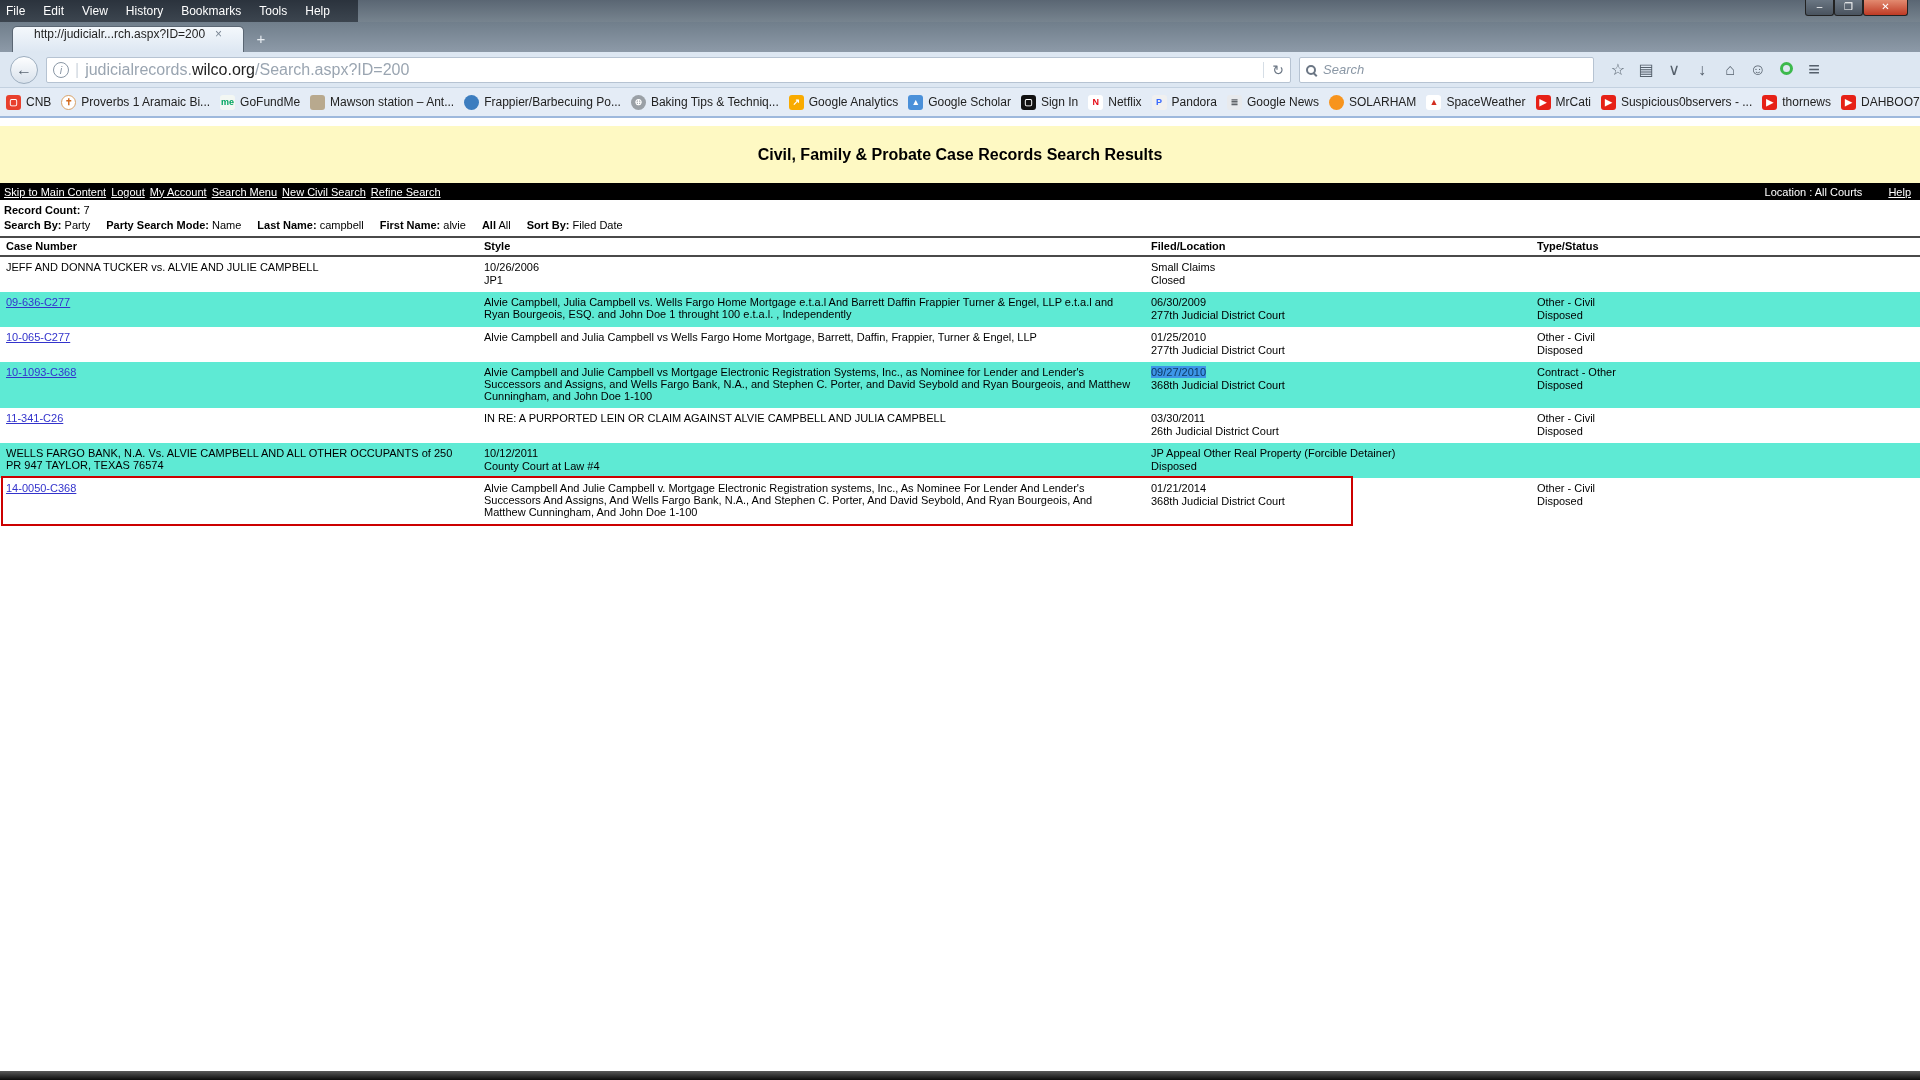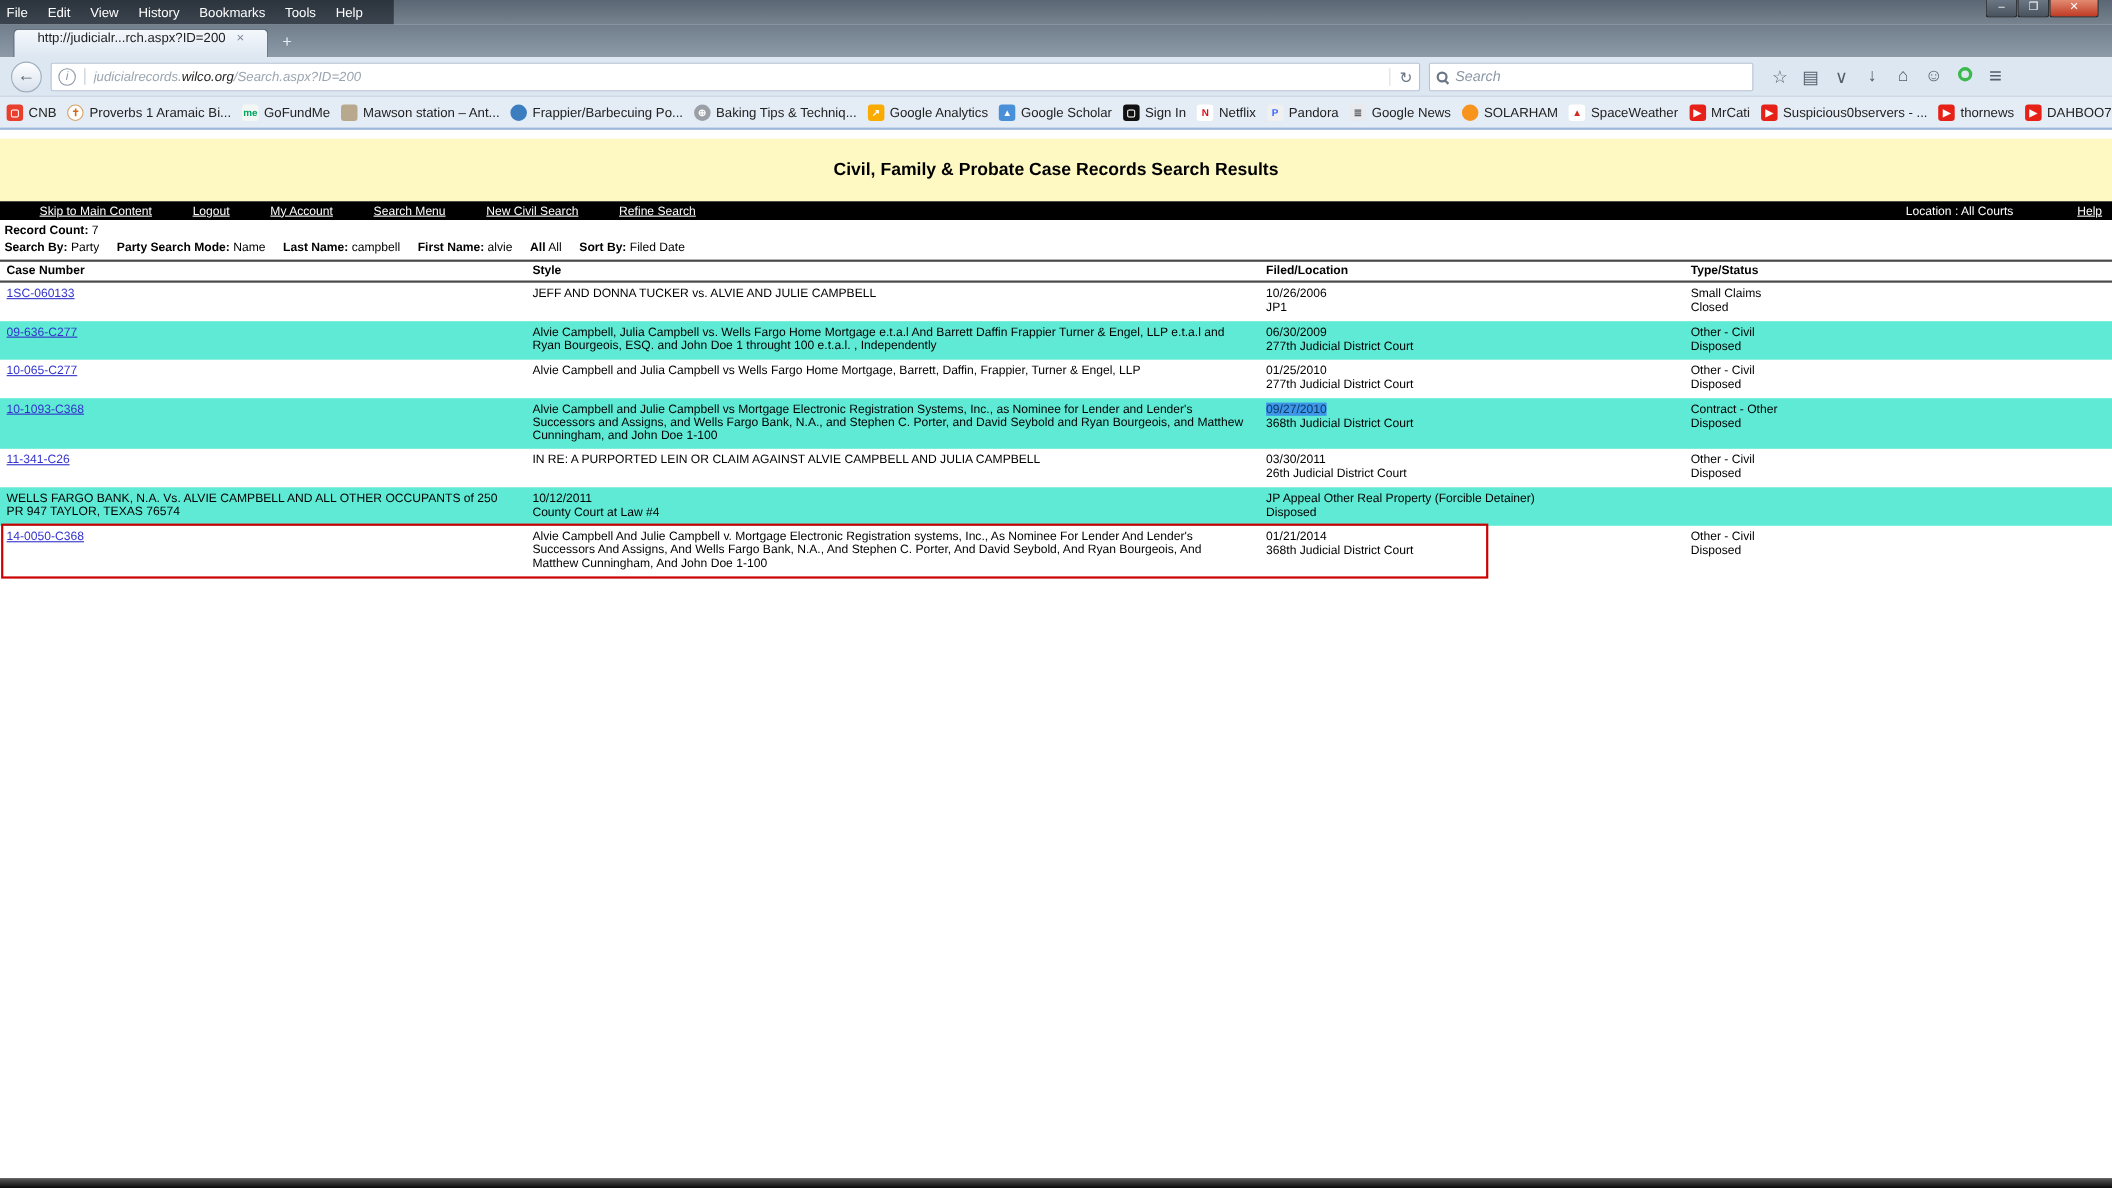--- a/index.html
+++ b/index.html
@@ -33,21 +33,21 @@
             padding:0 10px; border-bottom:1px solid #c3d1e0; }
   .back-btn { width:28px; height:28px; border-radius:50%; background:linear-gradient(#fdfeff,#d9e2ec);
               border:1px solid #9daebf; color:#5a6673; font-size:16px; text-align:center;
               line-height:26px; margin-right:8px; }
   .urlbar { flex:1; max-width:1245px; height:26px; background:#fff; border:1px solid #b6c3d2;
             border-radius:2px; display:flex; align-items:center; padding:0 6px; }
   .info-icon { width:16px; height:16px; border:1px solid #8a97a5; border-radius:50%;
                color:#8a97a5; font-size:11px; font-style:italic; text-align:center;
                line-height:14px; margin-right:6px; }
   .url-sep { color:#d0d8e0; margin-right:6px; }
-  .url-text { font-size:12px; color:#9aa5b1; flex:1; white-space:nowrap; overflow:hidden;font-style:italic; }
+  .url-text { font-size:16px; color:#9aa5b1; flex:1; white-space:nowrap; overflow:hidden; }
   .url-dom { color:#222; }
   .reload { color:#6b7684; font-size:14px; border-left:1px solid #d6dee6; padding-left:8px; }
   .searchbox { width:295px; height:26px; background:#fff; border:1px solid #b6c3d2;
                border-radius:2px; display:flex; align-items:center; padding:0 6px; margin-left:8px; }
   .mag-icon { width:10px; height:10px; border:2px solid #6b7684; border-radius:50%;
               position:relative; margin-right:7px; }
   .mag-icon::after { content:""; position:absolute; width:2px; height:5px; background:#6b7684;
                      right:-2px; bottom:-4px; transform:rotate(-45deg); }
   .search-ph { color:#8a97a5; font-size:13px; font-style:italic; }
   .tb-icons { display:flex; align-items:center; margin-left:10px; }
@@ -65,21 +65,21 @@
   .bm-icon.circle { border-radius:50%; }
 
   
   .page { position:absolute; top:121px; left:0; right:0; bottom:9px; background:#fff;
           font-size:11px; color:#000; }
   .page-header { margin-top:5px; height:57px; display:flex; align-items:center;
                  justify-content:center; }
   .page-title { font-size:16px; font-weight:bold; color:#000; }
   .blackbar { height:17px; background:#000; color:#fff; display:flex; align-items:center;
               padding:0 4px; font-size:11px; }
-  .bb-link { color:#fff; text-decoration:underline; margin-right:5px;margin-left:32px; }
+  .bb-link { color:#fff; text-decoration:underline; margin-right:5px; }
   .bb-right { margin-left:auto; display:flex; align-items:center; }
   .bb-loc { margin-right:26px; }
   .meta { padding:4px 4px 0; font-size:11px; }
   .meta b { font-weight:bold; }
   .meta .val { font-weight:normal; }
   .criteria { padding:3px 4px 5px; font-size:11px; }
   .crit-pair { margin-right:16px; }
   .crit-pair b { font-weight:bold; }
 
   .grid-head, .row { display:grid; grid-template-columns:478px 667px 386px 1fr; }
@@ -245,21 +245,20 @@
   <div class="criteria" id="criteria"><span class="crit-pair"><b>Search By:</b><span> Party</span></span><span class="crit-pair"><b>Party Search Mode:</b><span> Name</span></span><span class="crit-pair"><b>Last Name:</b><span> campbell</span></span><span class="crit-pair"><b>First Name:</b><span> alvie</span></span><span class="crit-pair"><b>All</b><span> All</span></span><span class="crit-pair"><b>Sort By:</b><span> Filed Date</span></span></div>
 
   <div class="grid-head" id="grid-head">
       <div>Case Number</div>
       <div>Style</div>
       <div>Filed/Location</div>
       <div>Type/Status</div>
     </div>
   <div id="grid-body">
   <div class="row">
-    <div class="cell c-case"><a href="#" class="case-link" style="color: rgb(51, 51, 204);">1SC-060133</a></div>
     <div class="cell c-style">JEFF AND DONNA TUCKER vs. ALVIE AND JULIE CAMPBELL</div>
     <div class="cell c-filed">
       <div class="filed-date"><span class="date-text">10/26/2006</span></div>
       <div class="filed-loc">JP1</div>
     </div>
     <div class="cell c-type">
       <div class="type-line">Small Claims</div>
       <div class="status-line">Closed</div>
     </div>
 

